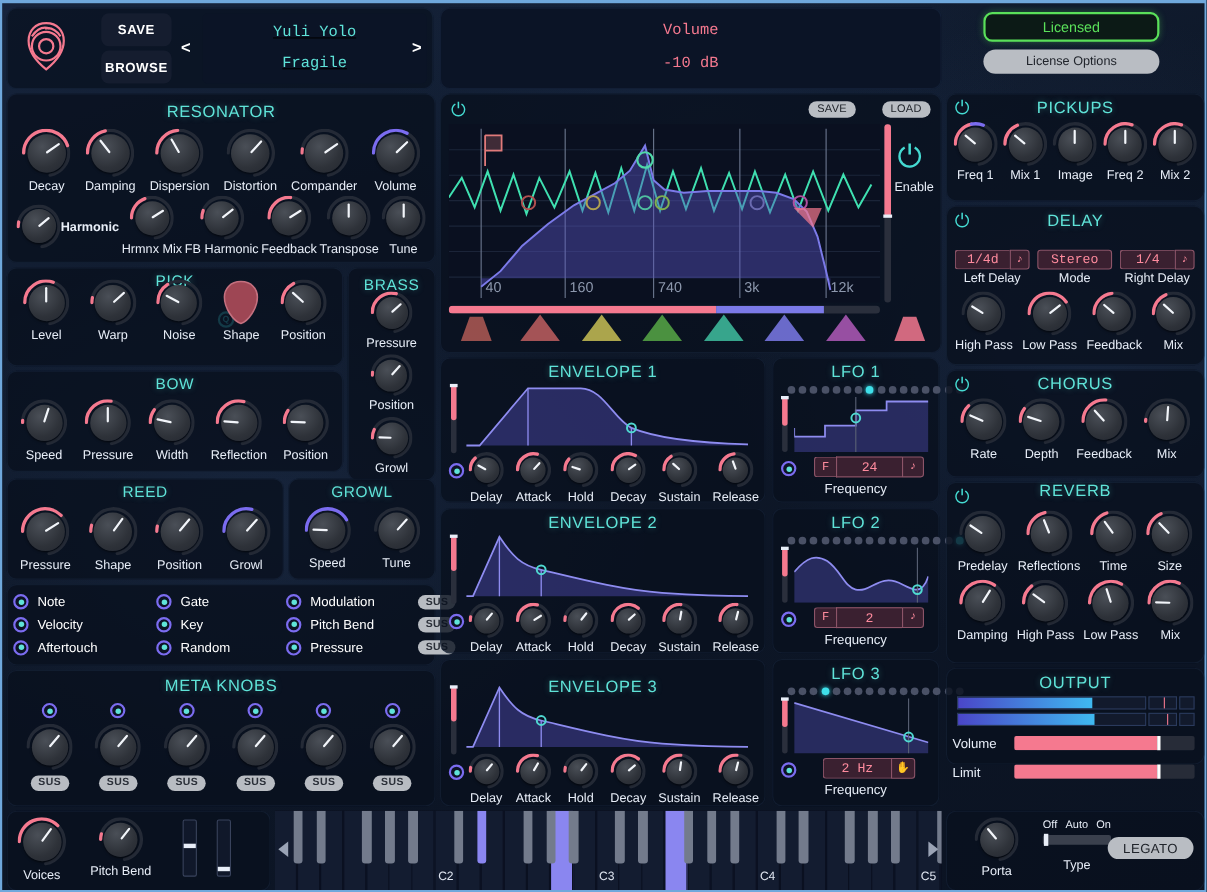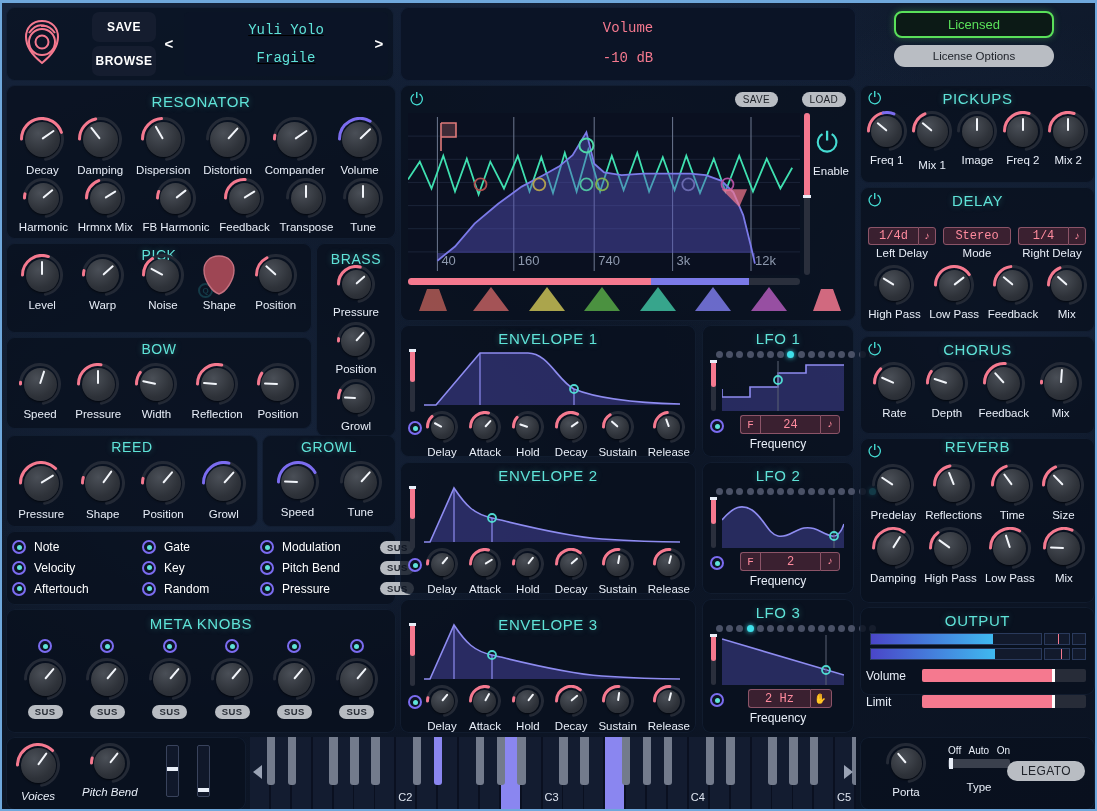--- a/index.html
+++ b/index.html
@@ -176,21 +176,21 @@
               <path d="M 1.50 22.00 A 20.5 20.5 0 1 1 25.56 42.19" fill="none" stroke="#242a36" stroke-width="3" stroke-linecap="round"></path>
               <path d="M 1.50 22.00 A 20.5 20.5 0 0 1 32.13 4.18" fill="none" stroke="#7b6cf0" stroke-width="3" stroke-linecap="round"></path>
             </svg>
             <div class="cap" style="inset: 4.5px;"></div>
             <div class="ptr" style="height: 15px; margin-left: -1px; margin-top: -15px; transform: rotate(46deg);"></div>
           </div>
           <div class="klabel" style="margin-top: 3px;">Volume</div>
         </div>
       </div>
     <div id="reso-row2" style="position:absolute;top:93px;left:8px;width:374px;display:flex;justify-content:space-around;">
-        <div style="display: flex; flex-direction: column; align-items: center;">
+        <div style="display: flex; flex-direction: row; align-items: center; font-weight: bold;">
           <div class="knob" style="width: 40px; height: 40px;">
             <svg width="40" height="40" class="ring">
               <path d="M 1.50 20.00 A 18.5 18.5 0 1 1 23.21 38.22" fill="none" stroke="#242a36" stroke-width="3" stroke-linecap="round"></path>
               <path d="M 1.50 20.00 A 18.5 18.5 0 0 1 1.97 15.84" fill="none" stroke="#f5798f" stroke-width="3" stroke-linecap="round"></path>
             </svg>
             <div class="cap" style="inset: 4.5px;"></div>
             <div class="ptr" style="height: 13px; margin-left: -1px; margin-top: -13px; transform: rotate(50deg);"></div>
           </div>
           <div class="klabel" style="margin-top: 3px;">Harmonic</div>
         </div>
@@ -641,21 +641,21 @@
               </svg>
               <div class="cap" style="inset: 4.5px;"></div>
               <div class="ptr" style="height: 14px; margin-left: -1px; margin-top: -14px; transform: rotate(40deg);"></div>
             </div>
           </div>
           <div class="sus">SUS</div>
         </div>
       </div>
   </div>
 
-  <div class="panel" style="left:4px; top:734px; width:240px; height:73px;font-style:italic;">
+  <div class="panel" style="left:4px; top:734px; width:240px; height:73px;">
     <div id="voice-row" style="position: absolute; top: 6px; left: 10px; display: flex; align-items: flex-start; gap: 22px;">
         <div style="display: flex; flex-direction: column; align-items: center;">
           <div class="knob" style="width: 44px; height: 44px;">
             <svg width="44" height="44" class="ring">
               <path d="M 1.50 22.00 A 20.5 20.5 0 1 1 25.56 42.19" fill="none" stroke="#242a36" stroke-width="3" stroke-linecap="round"></path>
               <path d="M 1.50 22.00 A 20.5 20.5 0 0 1 36.55 7.55" fill="none" stroke="#f5798f" stroke-width="3" stroke-linecap="round"></path>
             </svg>
             <div class="cap" style="inset: 4.5px;"></div>
             <div class="ptr" style="height: 15px; margin-left: -1px; margin-top: -15px; transform: rotate(36deg);"></div>
           </div>
@@ -1167,21 +1167,21 @@
         </div>
         <div style="display: flex; flex-direction: column; align-items: center;">
           <div class="knob" style="width: 40px; height: 40px;">
             <svg width="40" height="40" class="ring">
               <path d="M 1.50 20.00 A 18.5 18.5 0 1 1 23.21 38.22" fill="none" stroke="#242a36" stroke-width="3" stroke-linecap="round"></path>
               <path d="M 1.50 20.00 A 18.5 18.5 0 0 1 12.95 2.90" fill="none" stroke="#f5798f" stroke-width="3" stroke-linecap="round"></path>
             </svg>
             <div class="cap" style="inset: 4.5px;"></div>
             <div class="ptr" style="height: 13px; margin-left: -1px; margin-top: -13px; transform: rotate(-50deg);"></div>
           </div>
-          <div class="klabel" style="margin-top: 8px;">Mix 1</div>
+          <div class="klabel" style="margin-top: 3px;">Mix 1</div>
         </div>
         <div style="display: flex; flex-direction: column; align-items: center;">
           <div class="knob" style="width: 40px; height: 40px;">
             <svg width="40" height="40" class="ring">
               <path d="M 1.50 20.00 A 18.5 18.5 0 1 1 23.21 38.22" fill="none" stroke="#242a36" stroke-width="3" stroke-linecap="round"></path>
             </svg>
             <div class="cap" style="inset: 4.5px;"></div>
             <div class="ptr" style="height: 13px; margin-left: -1px; margin-top: -13px; transform: rotate(0deg);"></div>
           </div>
           <div class="klabel" style="margin-top: 3px;">Image</div>

